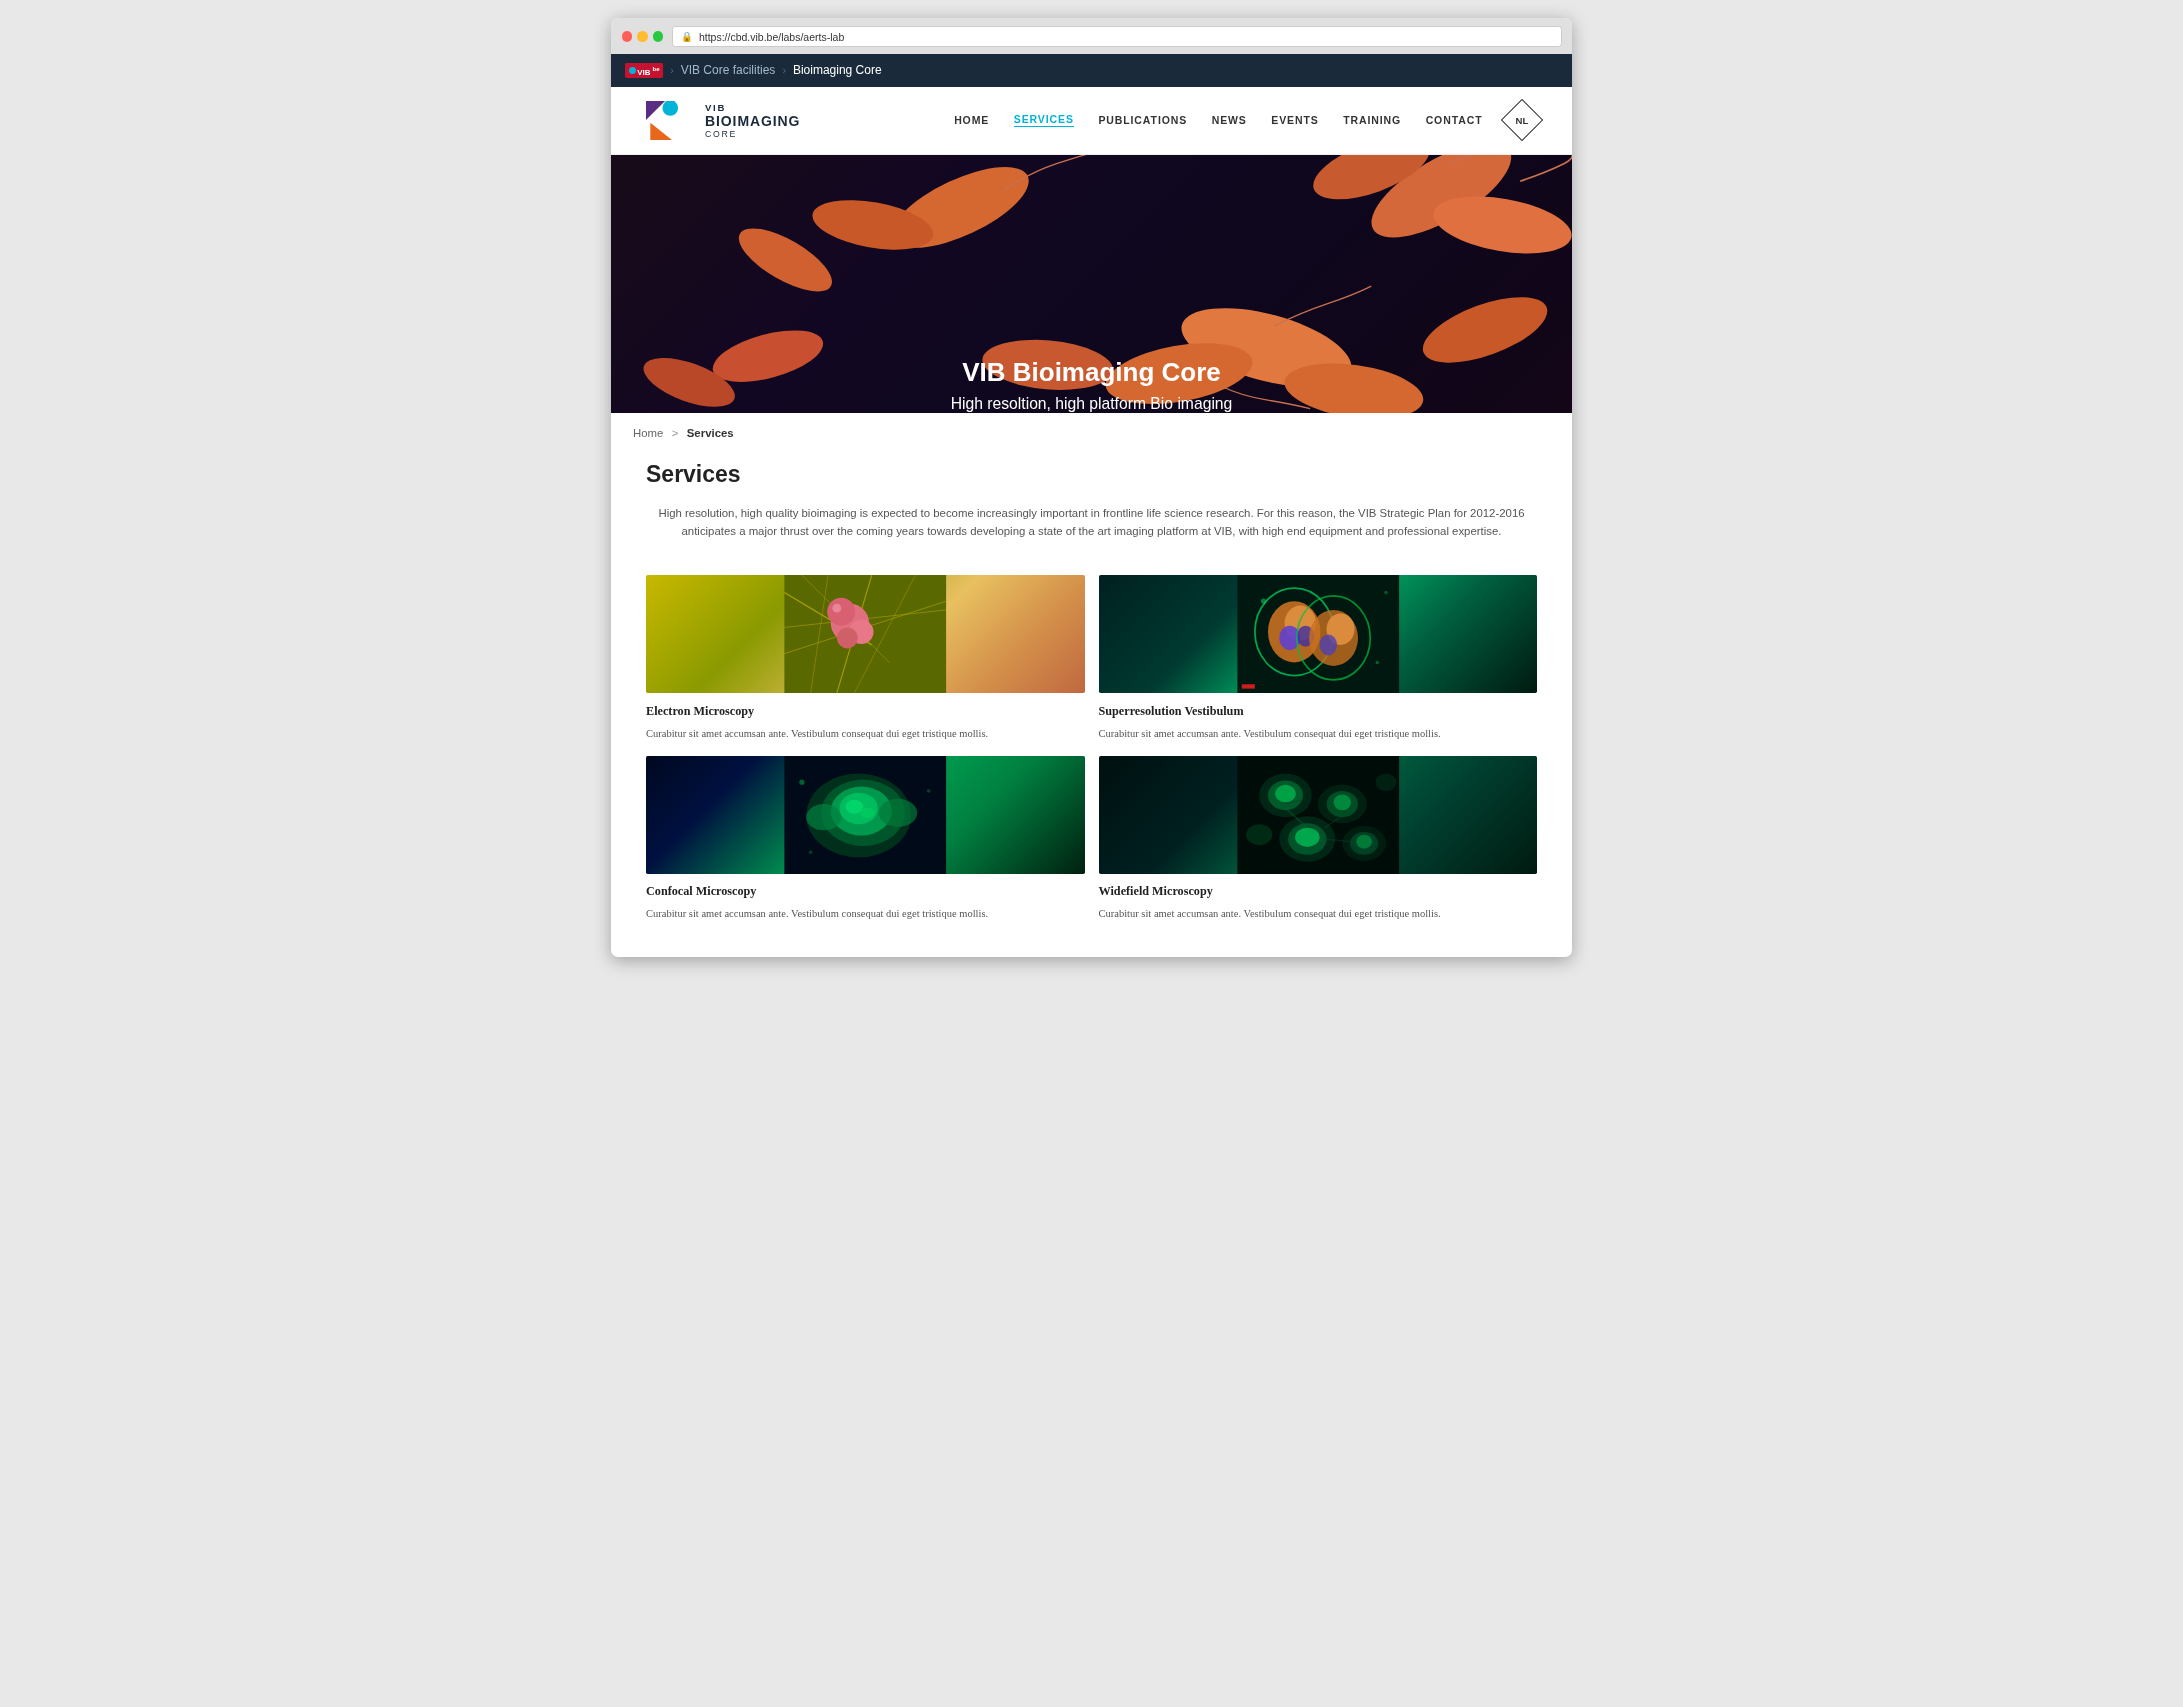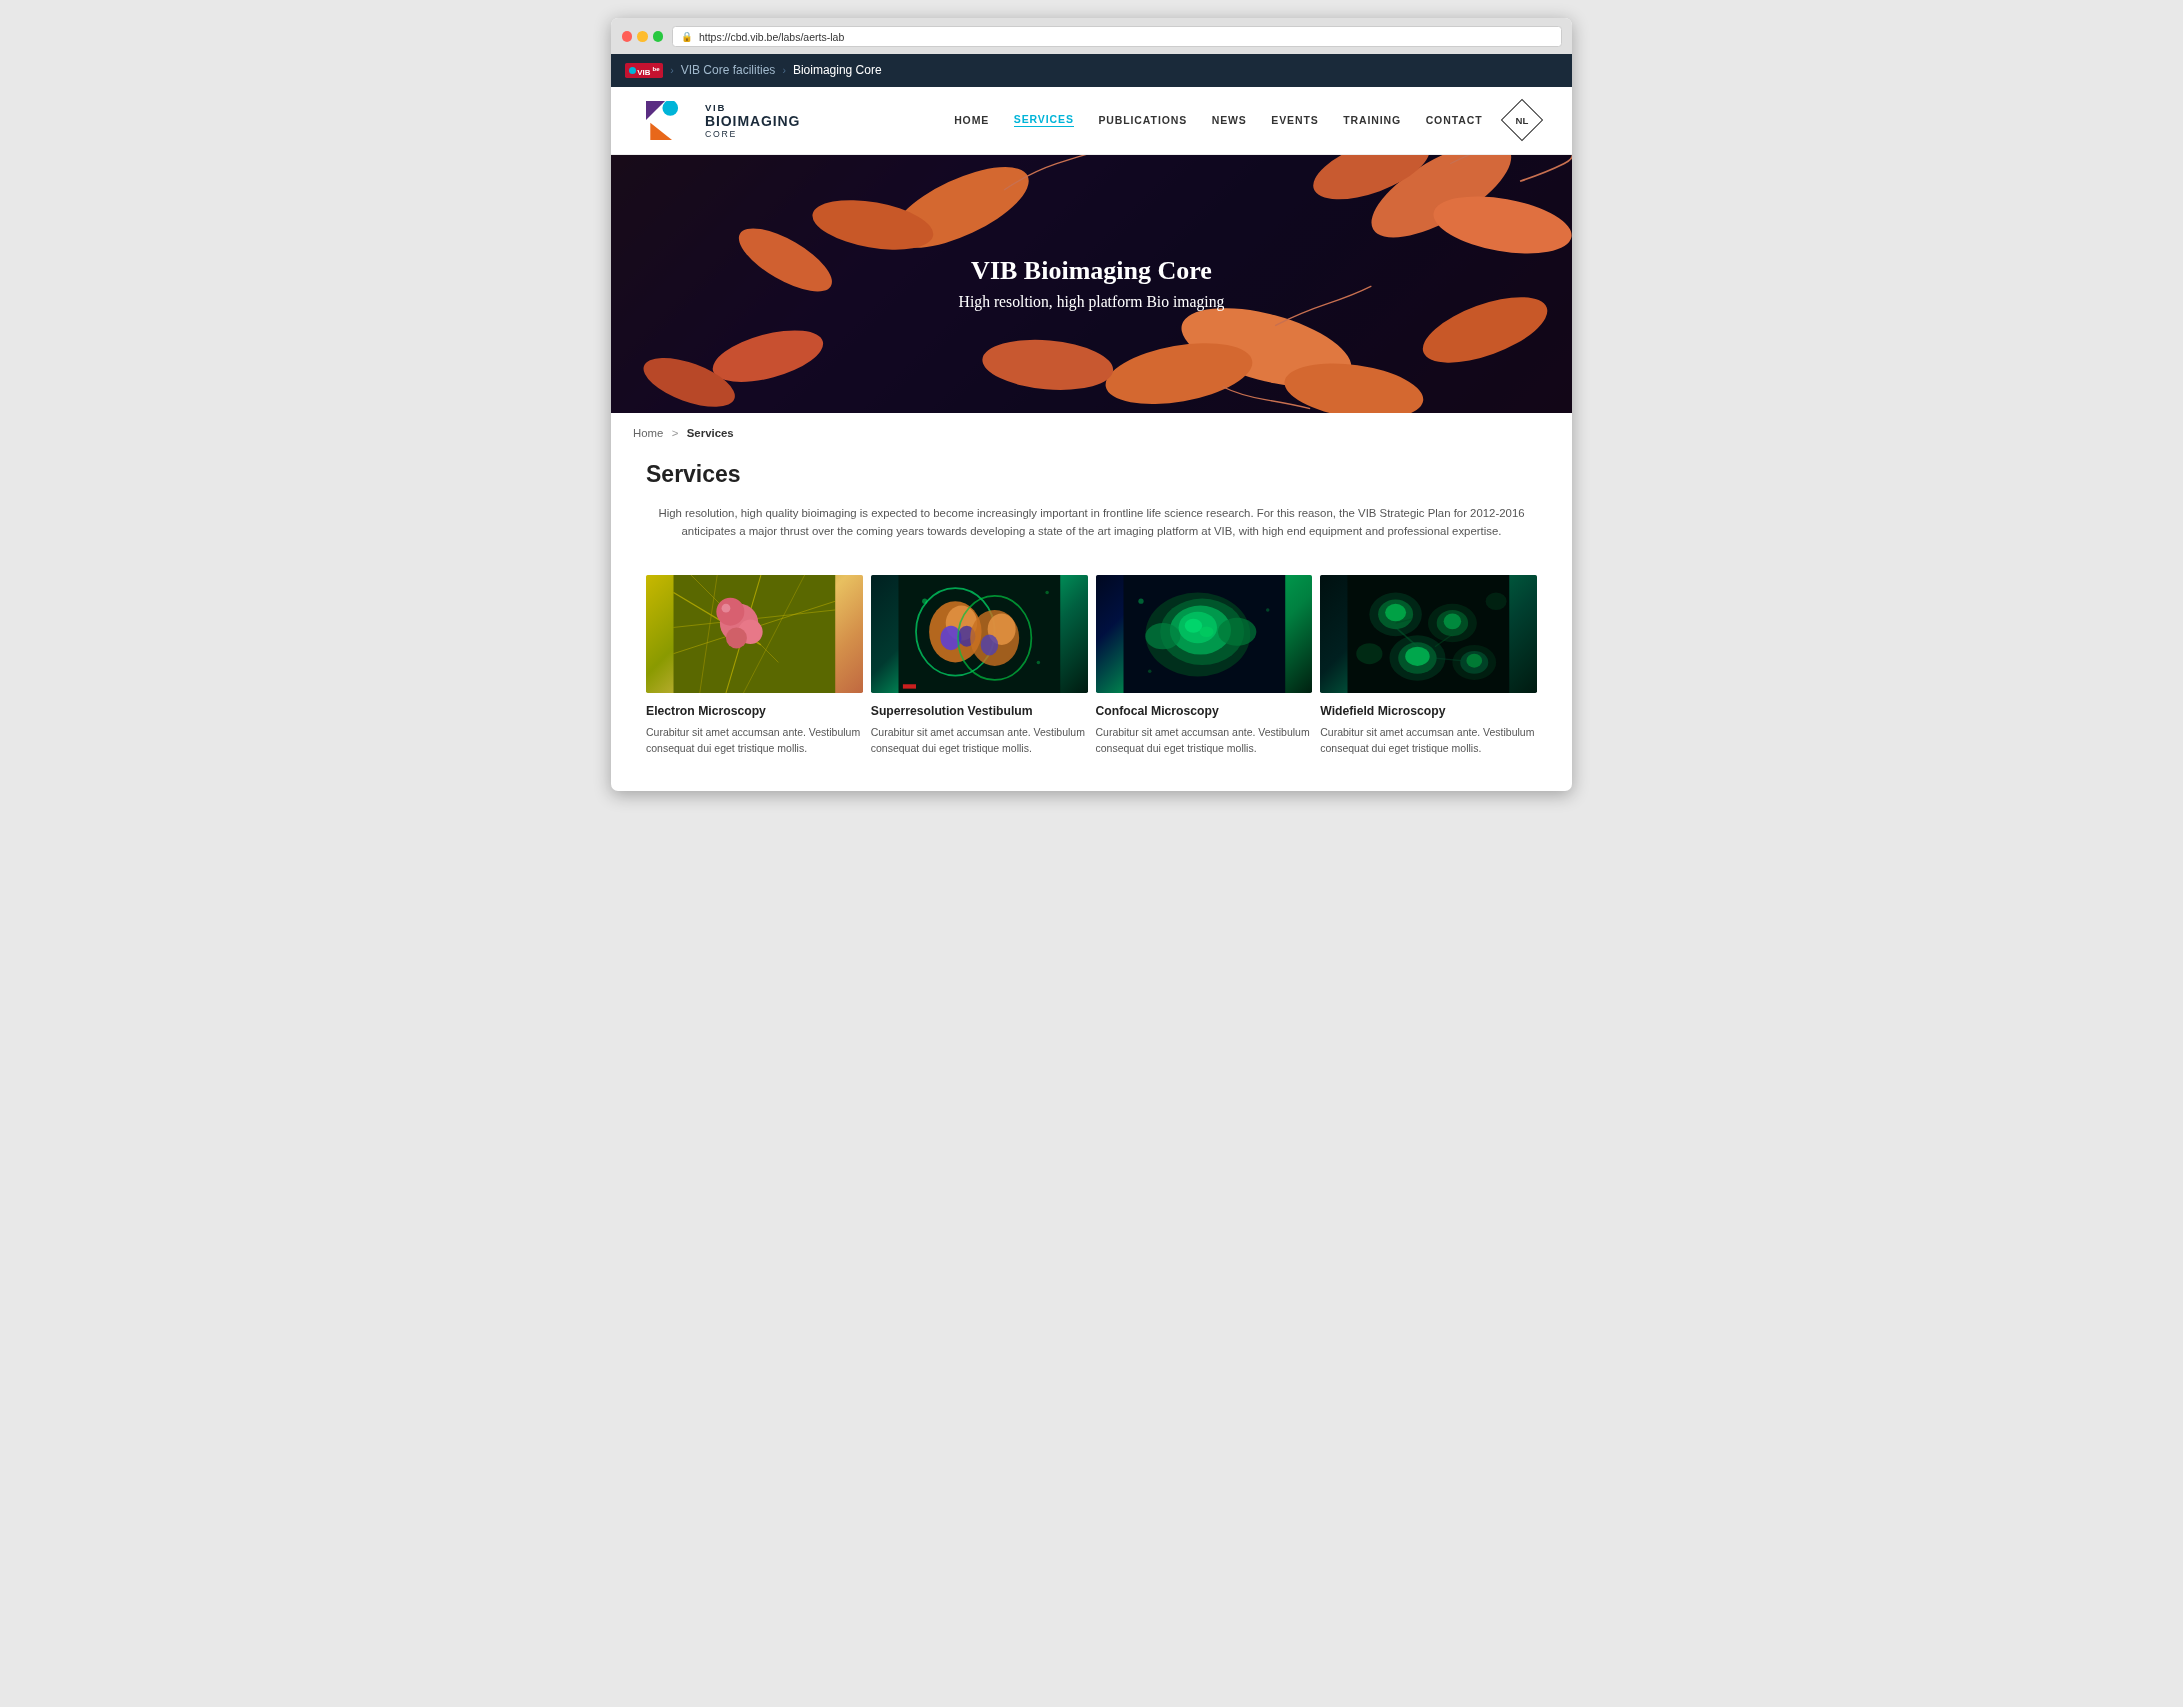--- a/index.html
+++ b/index.html
@@ -143,23 +143,22 @@
       color: #333;
     }
 
     
     .hero {
       position: relative;
       height: 258px;
       background: #3b82f6;
       overflow: hidden;
       display: flex;
-      align-items: center;
+      align-items: flex-end;
       justify-content: center;
-      font-family: Liberation Serif, serif;
     }
     .hero-bg {
       position: absolute;
       inset: 0;
       background: linear-gradient(135deg, #2d1a0e 0%, #1a0a2e 30%, #0a0a1e 60%, #1a0808 100%);
     }
     
     .bacteria-container {
       position: absolute;
       inset: 0;
@@ -211,22 +210,23 @@
       font-size: 11.4px;
       color: #555;
       line-height: 1.6;
       margin-bottom: 35px;
       text-align: center;
     }
 
     
     .services-grid {
       display: grid;
-      grid-template-columns: repeat(4, 1fr);
-      gap: 8px;
+      grid-template-columns: repeat(2, 1fr);
+      gap: 14px;
+      font-family: Liberation Serif, serif;
     }
     .service-card {}
     .service-image {
       width: 100%;
       height: 118px;
       border-radius: 1.7px;
       overflow: hidden;
       margin-bottom: 10.5px;
     }
     .service-title {

